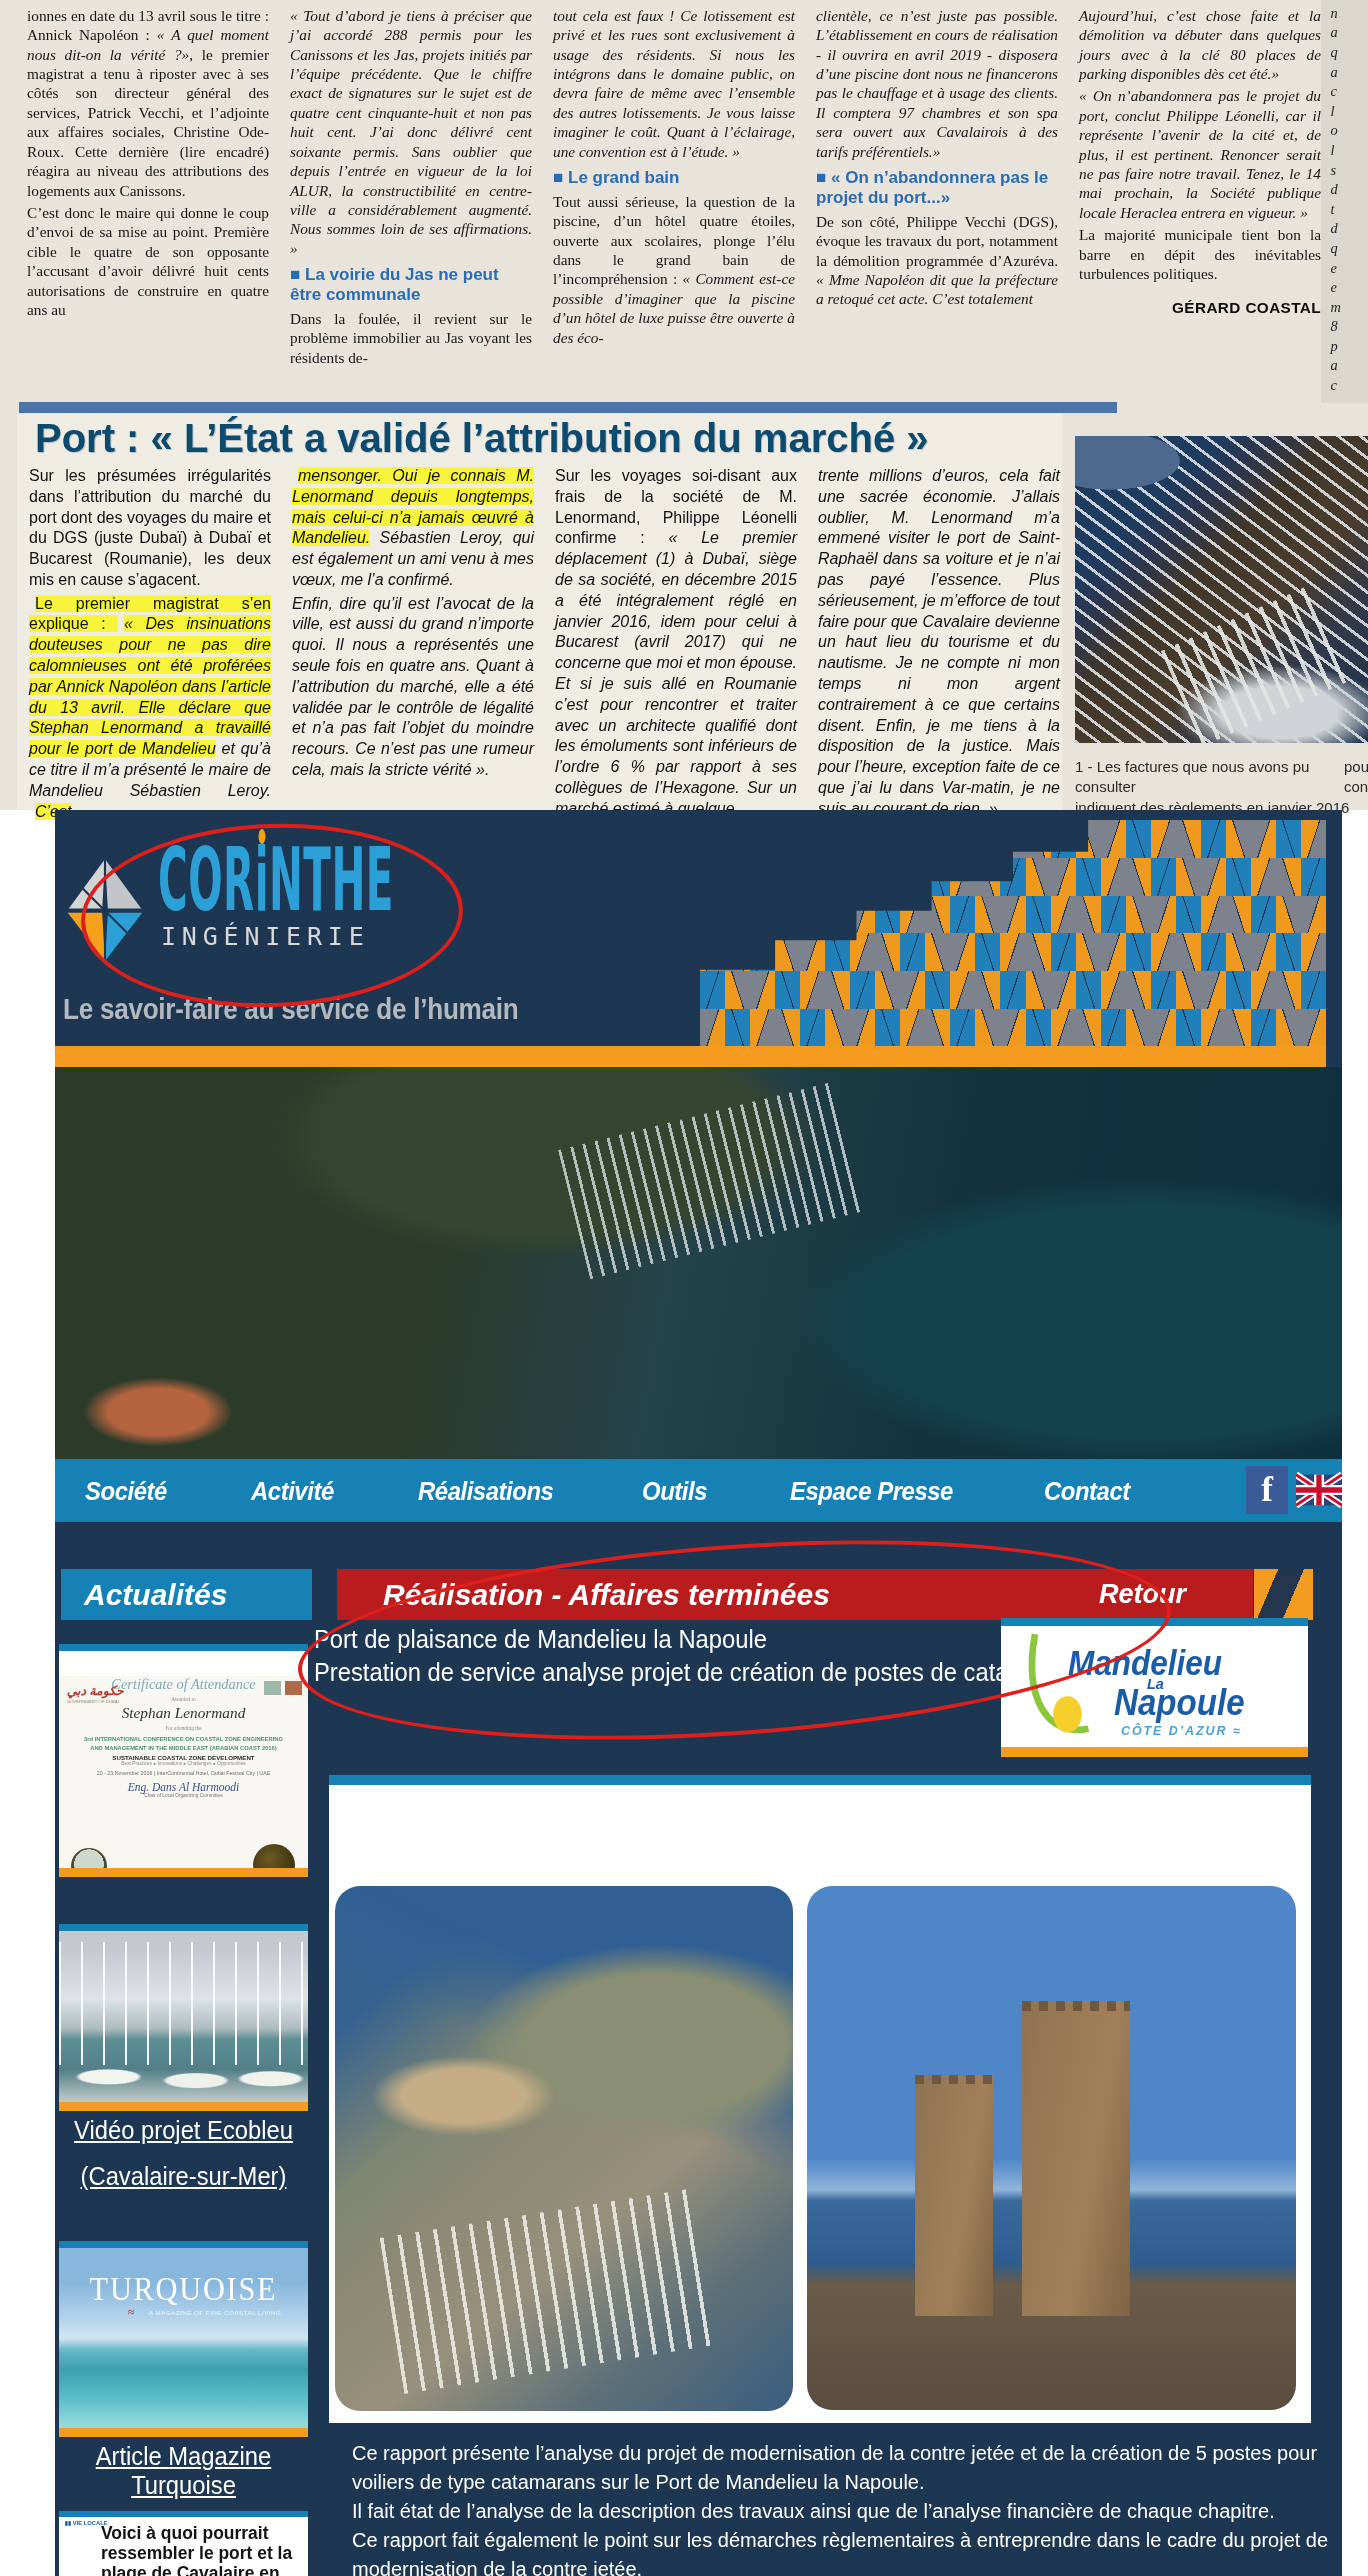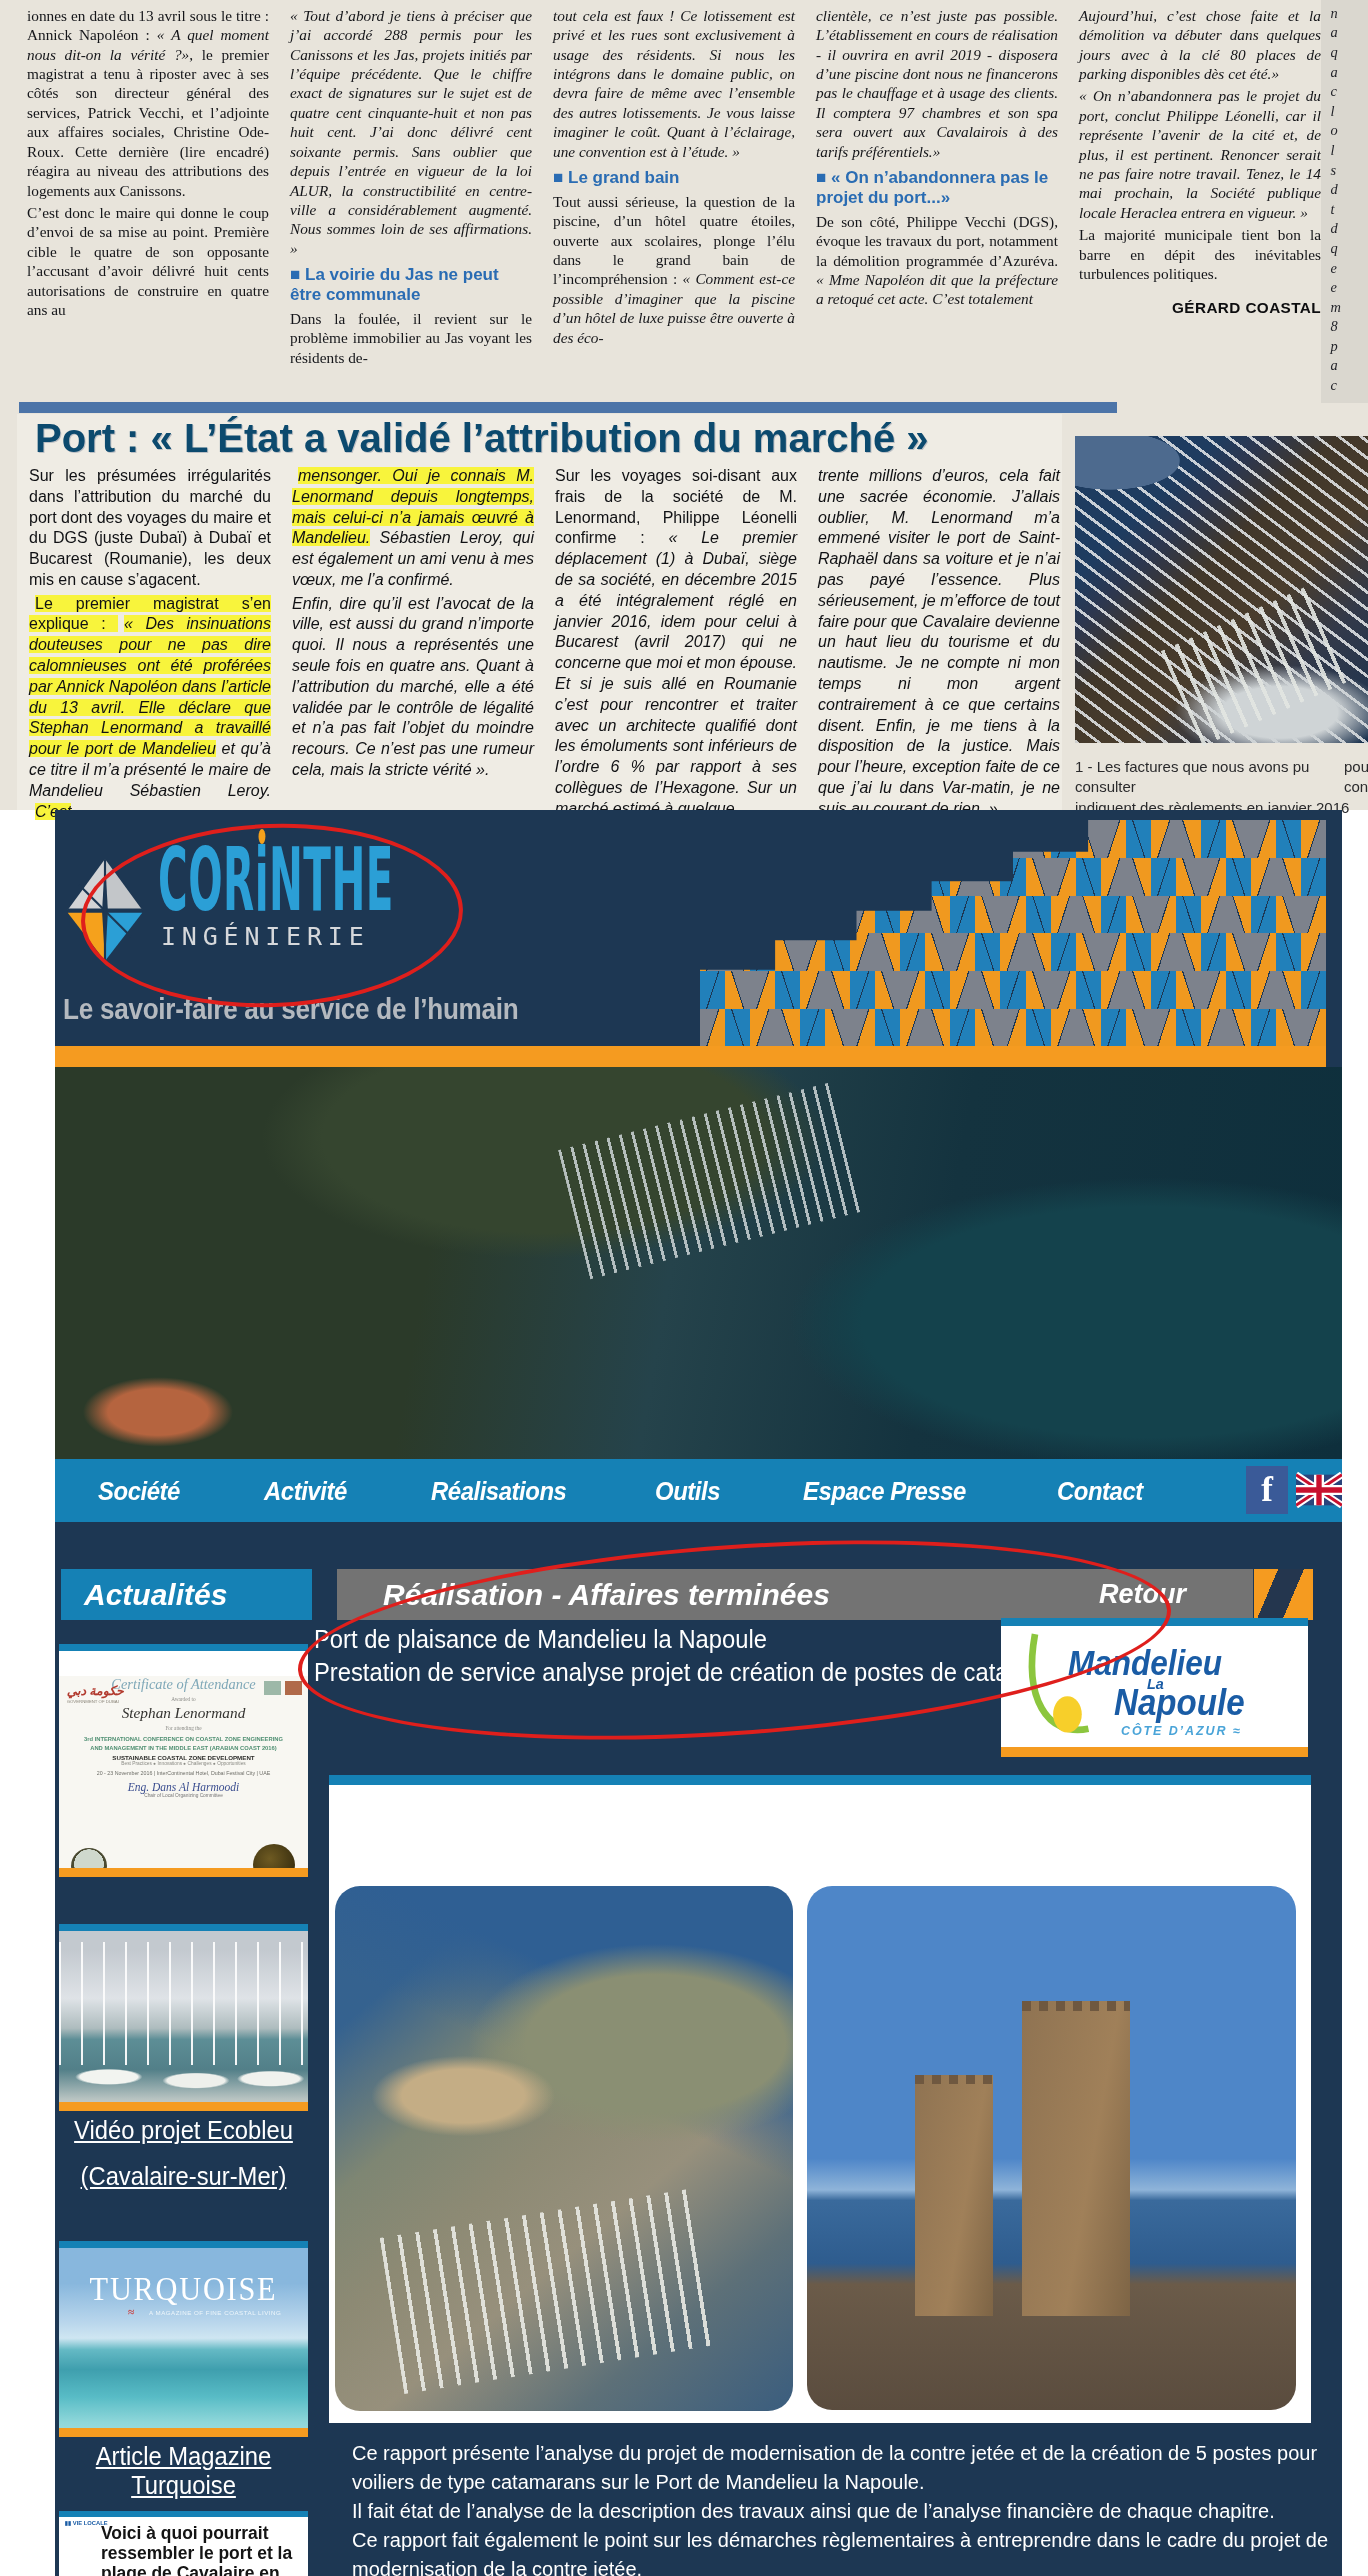--- a/index.html
+++ b/index.html
@@ -56,29 +56,29 @@
   .hdr-orange{position:absolute;left:55px;top:1046px;width:1271px;height:21px;background:#f59b20;}
   .hero{position:absolute;left:55px;top:1067px;width:1287px;height:392px;
     background:
       radial-gradient(ellipse 125px 58px at 8% 88%,#b5643f 0 40%,transparent 60%),
       radial-gradient(ellipse 403px 173px at 38% 18%,#35452f 0 55%,transparent 70%),
       radial-gradient(ellipse 479px 192px at 85% 65%,#14424c 0 60%,transparent 75%),
       linear-gradient(100deg,#2b3a29 0 30%,#25434b 48%,#14333f 68%,#0e2f3c 100%);}
   .hero .dock{position:absolute;left:40%;top:12%;width:22%;height:34%;transform:rotate(-14deg);
       background:repeating-linear-gradient(90deg,#ccd4d6 0 2.9px,transparent 2.9px 12.5px);opacity:.85;}
   .navbar{position:absolute;left:55px;top:1459px;width:1287px;height:63px;background:#1581b5;
-          display:flex;align-items:center;gap:77px;padding-left:43px;box-sizing:border-box;}
+          display:flex;align-items:center;gap:77px;padding-left:30px;box-sizing:border-box;}
   .nav-item{font:italic 600 26px/1 "Liberation Sans",sans-serif;color:#fff;letter-spacing:-0.5px;
             transform:scaleX(.92);transform-origin:left center;cursor:pointer;}
   .fb{position:absolute;left:1246px;top:1466px;width:42px;height:48px;background:#3a5a98;
       color:#fff;font:700 35px/48px "Liberation Serif",serif;text-align:center;}
   .flag{position:absolute;left:1296px;top:1470px;width:46px;height:40px;}
   .act-box{position:absolute;left:61px;top:1569px;width:251px;height:51px;background:#1581b5;
            color:#fff;font:italic 600 30px/51px "Liberation Sans",sans-serif;padding-left:23px;box-sizing:border-box;}
-  .real-bar{position:absolute;left:337px;top:1569px;width:916px;height:51px;background:#737373;
+  .real-bar{position:absolute;left:337px;top:1569px;width:916px;height:51px;background:#b91c1c;
             display:flex;align-items:center;}
   .real-label{font:italic 700 30px/1 "Liberation Sans",sans-serif;color:#fff;margin-left:46px;}
   .retour{margin-left:auto;margin-right:67px;font:italic 700 27px/1 "Liberation Sans",sans-serif;color:#fff;cursor:pointer;}
   .real-tail{position:absolute;left:1254px;top:1569px;width:59px;height:51px;
              background:linear-gradient(113deg,#f59b20 0 30%,#24364e 30% 62%,#f59b20 62% 100%);}
   .proj-line{position:absolute;left:314px;color:#fff;font:25px/1 "Liberation Sans",sans-serif;transform:scaleX(.95);transform-origin:left top;white-space:nowrap;}
   .mand-card{position:absolute;left:1001px;top:1618px;width:307px;height:139px;background:#fff;overflow:hidden;}
   .mand-top{height:7.7px;background:#1581b5;}
   .mand-bot{position:absolute;bottom:0;left:0;right:0;height:9.6px;background:#f59b20;}
   .mand-name{position:absolute;left:67px;top:27px;font:italic 700 35px/1 "Liberation Sans",sans-serif;color:#1a5ca5;transform:scaleX(.9);transform-origin:left top;}

